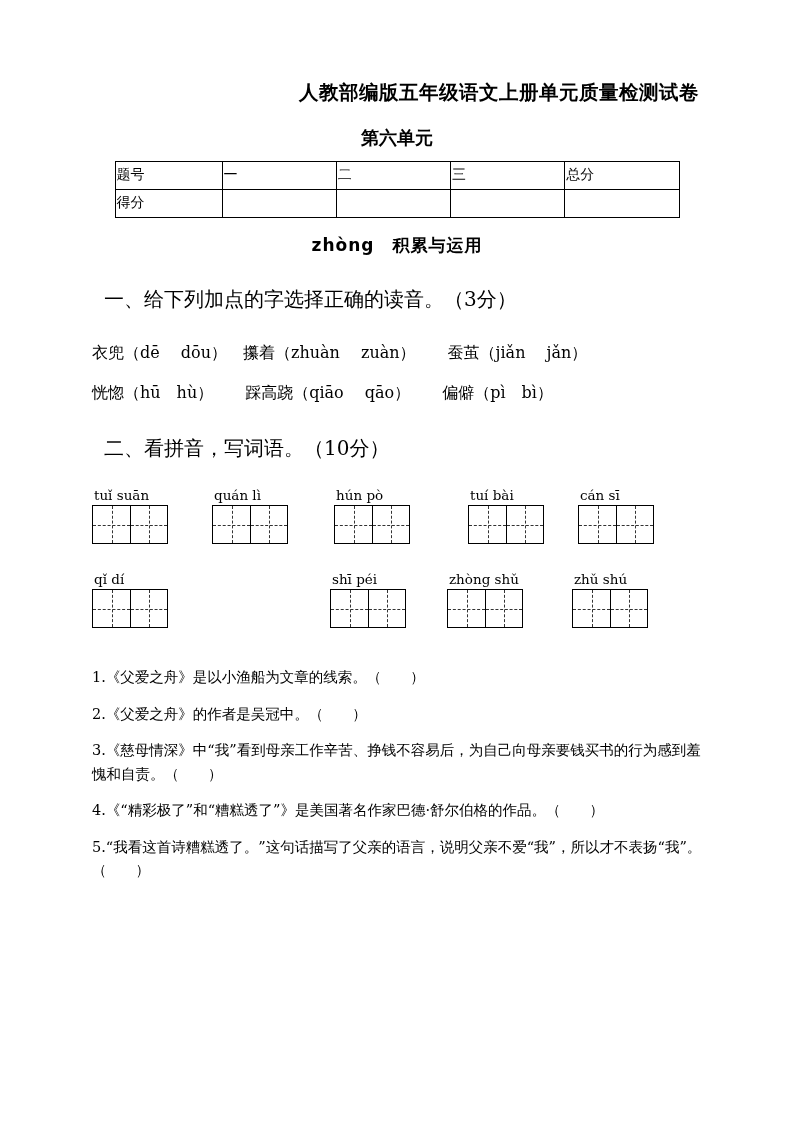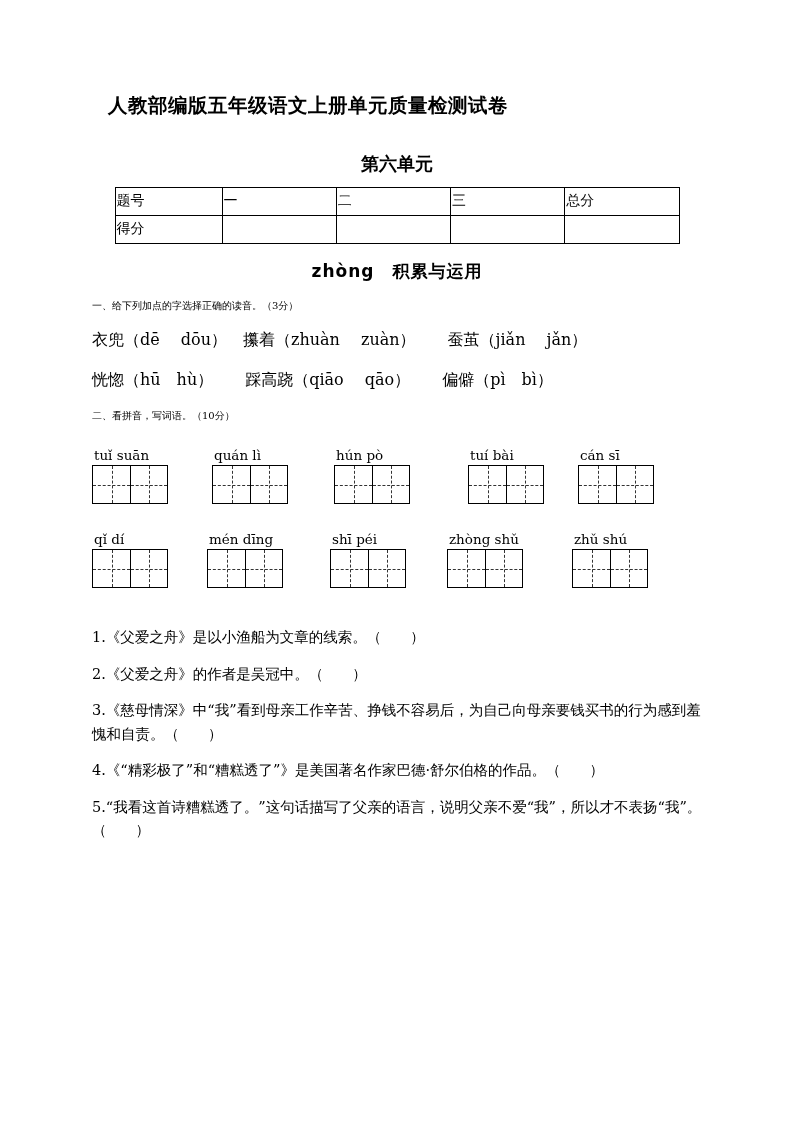--- a/index.html
+++ b/index.html
@@ -18,25 +18,25 @@
   .page {
     position: relative;
     width: 794px;
     height: 1123px;
     box-sizing: border-box;
     padding: 0 92px;
   }
 
   
   .doc-title {
-    text-align: left;
+    text-align: right;
     font-size: 19.5px;
     font-weight: bold;
     letter-spacing: 0.5px;
-    margin: 16px;
+    margin: 3px;
     padding-top: 78px;
     line-height: 1.2;
   }
   .doc-subtitle {
     text-align: center;
     font-size: 18px;
     font-weight: bold;
     margin: 0;
     padding-top: 20px;
     line-height: 1.2;
@@ -76,23 +76,23 @@
     font-size: 17px;
     font-weight: bold;
     margin: 0;
     padding-top: 16px;
     line-height: 1.3;
     letter-spacing: 1px;
   }
 
   
   .q-heading {
-    font-size: 10px;
+    font-size: 20px;
     line-height: 1.5;
-    margin: 0;
+    margin: 12px;
     padding-top: 16px;
     font-family: "DejaVu Serif", "Liberation Serif", serif;
   }
 
   .pinyin-line {
     font-size: 16px;
     line-height: 1.6;
     margin: 0;
     padding-top: 14px;
     font-family: "DejaVu Serif", "Liberation Serif", serif;
@@ -239,27 +239,20 @@
         </div>
       </div>
     <div class="tzg-row" id="tzg-row-2">
         <div class="tzg-group" style="left: 0px;">
           <div class="tzg-pinyin">qǐ dí</div>
           <div class="tzg-boxes">
             <div class="tzg-cell"></div>
             <div class="tzg-cell"></div>
           </div>
         </div>
-        <div class="tzg-group" style="left: 115px;">
-          <div class="tzg-pinyin">mén dīng</div>
-          <div class="tzg-boxes">
-            <div class="tzg-cell"></div>
-            <div class="tzg-cell"></div>
-          </div>
-        </div>
         <div class="tzg-group" style="left: 238px;">
           <div class="tzg-pinyin">shī péi</div>
           <div class="tzg-boxes">
             <div class="tzg-cell"></div>
             <div class="tzg-cell"></div>
           </div>
         </div>
         <div class="tzg-group" style="left: 355px;">
           <div class="tzg-pinyin">zhòng shǔ</div>
           <div class="tzg-boxes">

